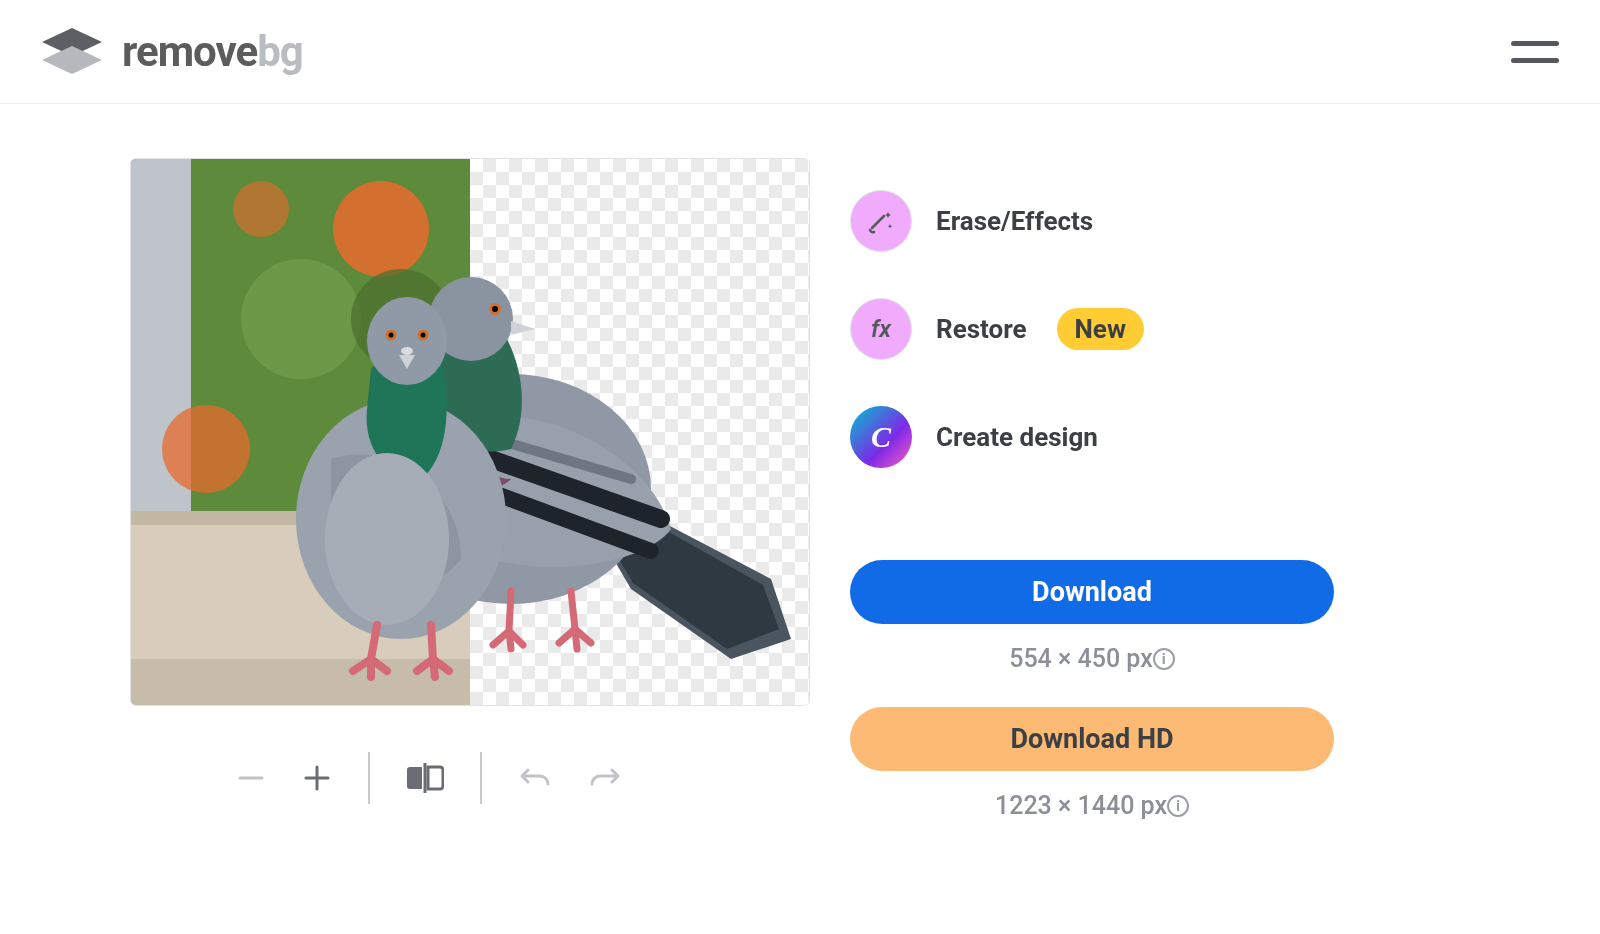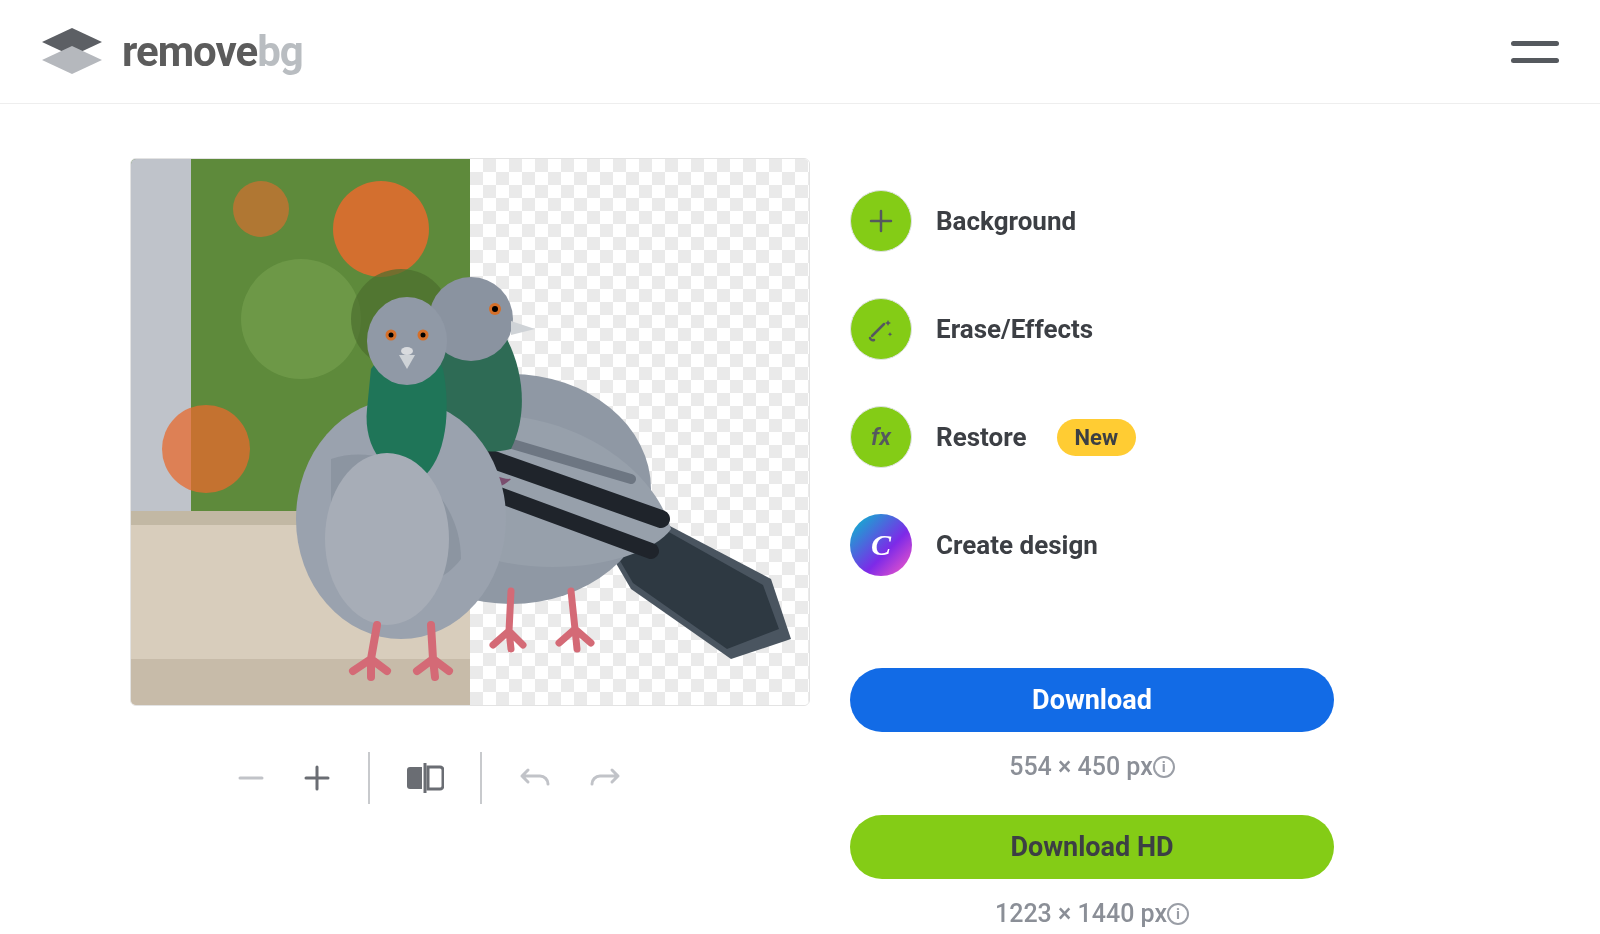--- a/index.html
+++ b/index.html
@@ -124,21 +124,21 @@
     display: flex;
     align-items: center;
     gap: 24px;
     cursor: pointer;
   }
   .circle {
     width: 62px;
     height: 62px;
     border-radius: 50%;
     border: 1px solid #e0e2e6;
-    background: #84cc16;
+    background: #f0abfc;
     display: flex;
     align-items: center;
     justify-content: center;
     flex-shrink: 0;
   }
   .circle.canva {
     background: linear-gradient(135deg, #00c4cc 0%, #7d2ae8 60%, #ff5ec3 100%);
     border: none;
   }
   .canva-c {
@@ -150,42 +150,42 @@
   }
   .tool-label {
     font-size: 26px;
     font-weight: 700;
     color: #3c3f44;
   }
   .badge {
     background: #ffcc33;
     color: #3c3f44;
     font-weight: 700;
-    font-size: 22px;
+    font-size: 26px;
     padding: 6px 18px;
     border-radius: 22px;
     margin-left: 6px;
   }
   
   .download-area {
     margin-top: 92px;
   }
   .dl-btn {
     width: 484px;
     height: 64px;
     border-radius: 32px;
     display: flex;
     align-items: center;
     justify-content: center;
     font-size: 27px;
     font-weight: 700;
     cursor: pointer;
   }
   .primary { background: #126be6; color: #fff; }
-  .secondary { background: #84cc16; color: #3c3f44; }
+  .secondary { background: #fdba74; color: #3c3f44; }
   .dl-meta {
     text-align: center;
     color: #8b8f97;
     font-size: 25px;
     margin: 20px 0 34px 0;
     font-weight: 500;
     width: 484px;
     display: flex;
     align-items: center;
     justify-content: center;
@@ -329,29 +329,20 @@
         <svg width="34" height="28" viewBox="0 0 34 28">
             <path d="M24 6 L30 12 L24 18 M30 12 H12 a8 8 0 0 0 -8 8" fill="none" stroke="currentColor" stroke-width="3" stroke-linecap="round" stroke-linejoin="round"></path>
           </svg>
       </span>
     </div>
   </div>
 
   <div class="side-col">
     <div class="tool-list">
 
-      <div class="tool-item">
-        <span class="circle">
-          <svg width="26" height="26" viewBox="0 0 26 26">
-              <line x1="3" y1="13" x2="23" y2="13" stroke="#55595e" stroke-width="2.5" stroke-linecap="round"></line>
-              <line x1="13" y1="3" x2="13" y2="23" stroke="#55595e" stroke-width="2.5" stroke-linecap="round"></line>
-            </svg>
-        </span>
-        <span class="tool-label">Background</span>
-      </div>
 
       <div class="tool-item">
         <span class="circle">
           <svg width="30" height="30" viewBox="0 0 30 30">
             <path d="M6 22 L18 10" stroke="#55595e" stroke-width="2.5" stroke-linecap="round"></path>
             <path d="M4 24 a3 3 0 0 0 4 2" stroke="#55595e" stroke-width="2.5" fill="none" stroke-linecap="round"></path>
             <path d="M22 6 l1 2 2 1 -2 1 -1 2 -1 -2 -2 -1 2 -1 Z" fill="#55595e"></path>
             <path d="M24 18 l0.7 1.5 1.5 0.7 -1.5 0.7 -0.7 1.5 -0.7 -1.5 -1.5 -0.7 1.5 -0.7 Z" fill="#55595e"></path>
           </svg>
         </span>

